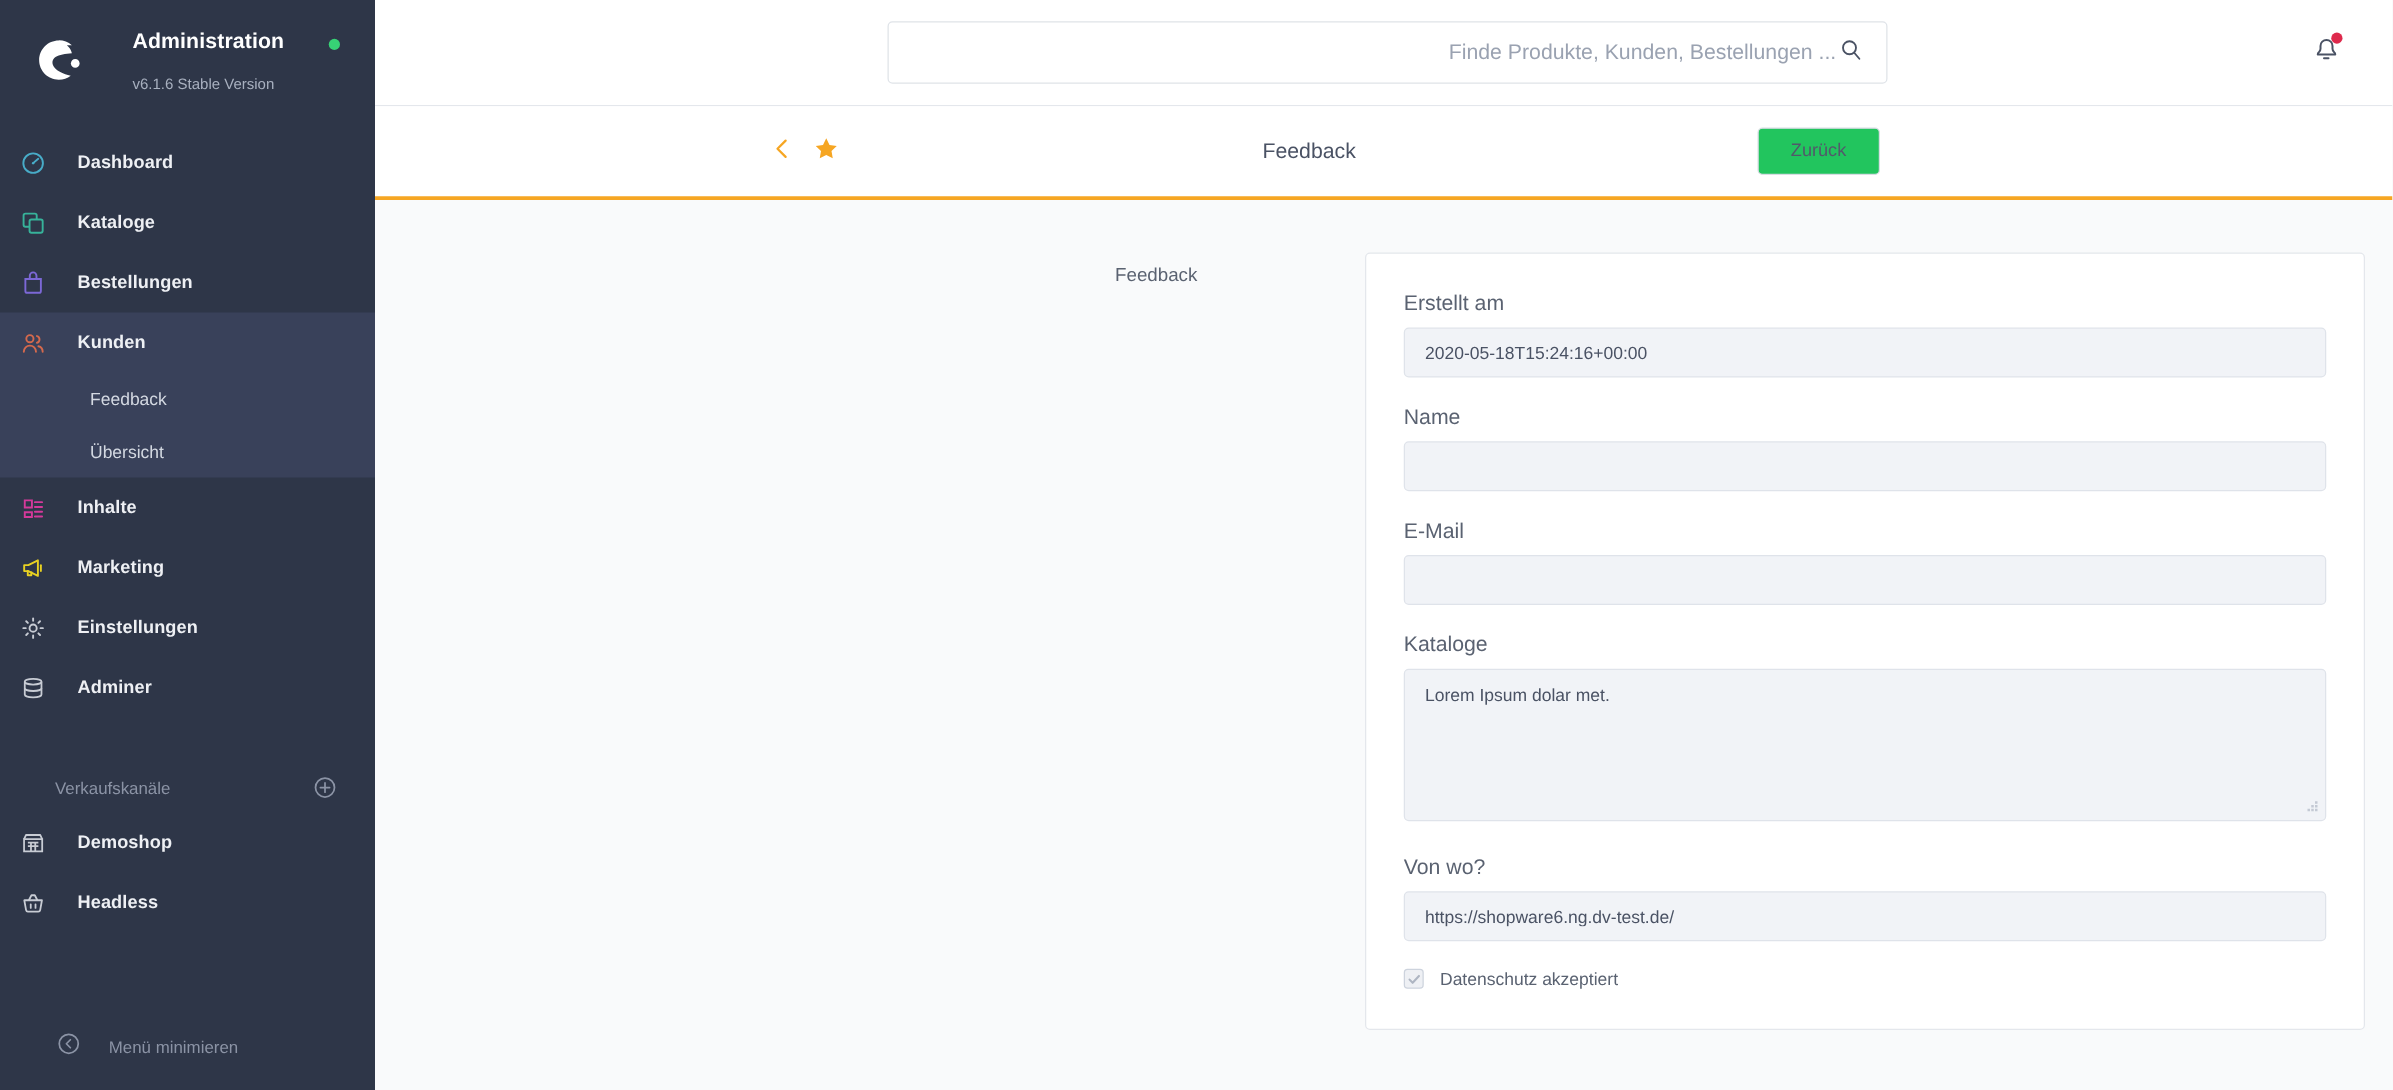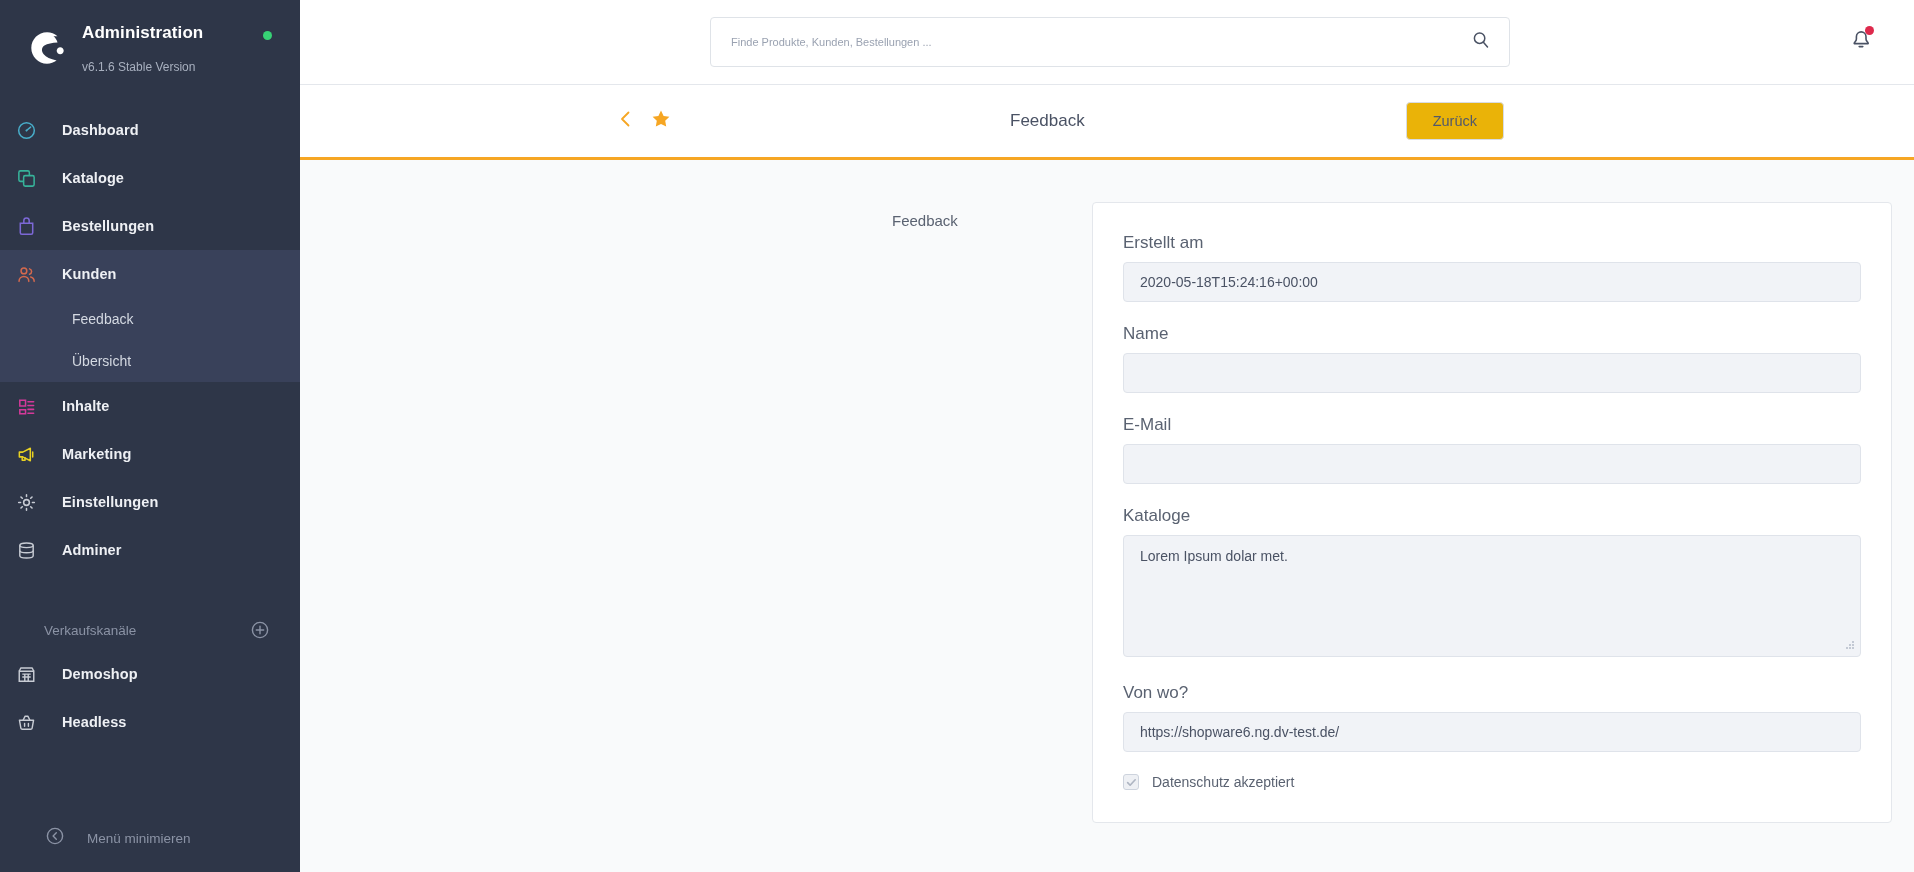--- a/index.html
+++ b/index.html
@@ -17,20 +17,21 @@
     width: 300px; height: 872px;
     background: #2e3648;
     color: #d8dde6;
     position: relative;
     flex: 0 0 300px;
   }
   .brand {
     display: flex; align-items: center;
     padding: 22px 0 26px 26px;
     position: relative;
+    gap: 24px;
   }
   .brand-logo { width: 42px; height: 42px; flex: 0 0 42px; margin-right: 14px; }
   .brand-text { display: flex; flex-direction: column; }
   .brand-title { font-size: 17px; font-weight: bold; color: #ffffff; line-height: 1.25; letter-spacing: .1px; }
   .brand-version { font-size: 12px; color: #a8b0bf; margin-top: 17px; }
   .status-dot {
     width: 9px; height: 9px; border-radius: 50%;
     background: #37d275; position: absolute; right: 28px; top: 31px;
   }
 
@@ -76,40 +77,40 @@
   }
   .search-box {
     width: 100%; height: 100%;
     border: 1px solid #dfe3e8; border-radius: 4px;
     background: #fff; display: flex; align-items: center;
     padding: 0 18px;
   }
   .search-input {
     flex: 1; border: none; outline: none; background: transparent;
     font-family: "Liberation Sans", sans-serif;
-    font-size: 11px; color: #14532d;
+    font-size: 17px; color: #14532d; text-align: right;
   }
   .search-input::placeholder { color: #9aa2b1; }
   .bell-wrap { position: absolute; right: 40px; top: 25px; cursor: pointer; width: 26px; height: 30px; }
   .bell-dot { position: absolute; right: 0px; top: 1px; width: 9px; height: 9px; border-radius: 50%; background: #de294c; }
 
   .pagehead {
     height: 72px; background: #ffffff; border-bottom: 3px solid #f6a623;
     display: flex; align-items: center; position: relative; flex: 0 0 75px;
   }
   .ph-left { display: flex; align-items: center; padding-left: 318px; }
   .back-chevron { cursor: pointer; margin-right: 18px; }
   .star-icon { cursor: pointer; }
   .page-title {
     position: absolute; left: 710px; top: 50%; transform: translateY(-50%);
     font-size: 17px; color: #4a5264;
   }
   .back-btn {
     position: absolute; right: 410px; top: 50%; transform: translateY(-50%);
-    padding: 10px 26px; background: #eab308; border: 1px solid #d8dce3;
+    padding: 10px 26px; background: #22c55e; border: 1px solid #d8dce3;
     border-radius: 4px; font-size: 14.5px; color: #52596b; cursor: pointer;
     font-family: "Liberation Sans", sans-serif;
   }
 
   .content { flex: 1; overflow: hidden; position: relative; background: #f9fafb; }
   .content-inner { display: flex; padding: 42px 0 0 0; }
   .card-label {
     width: 120px; text-align: left; font-size: 15px; color: #5a6271;
     margin-left: 592px; margin-top: 10px; flex: 0 0 auto;
   }

